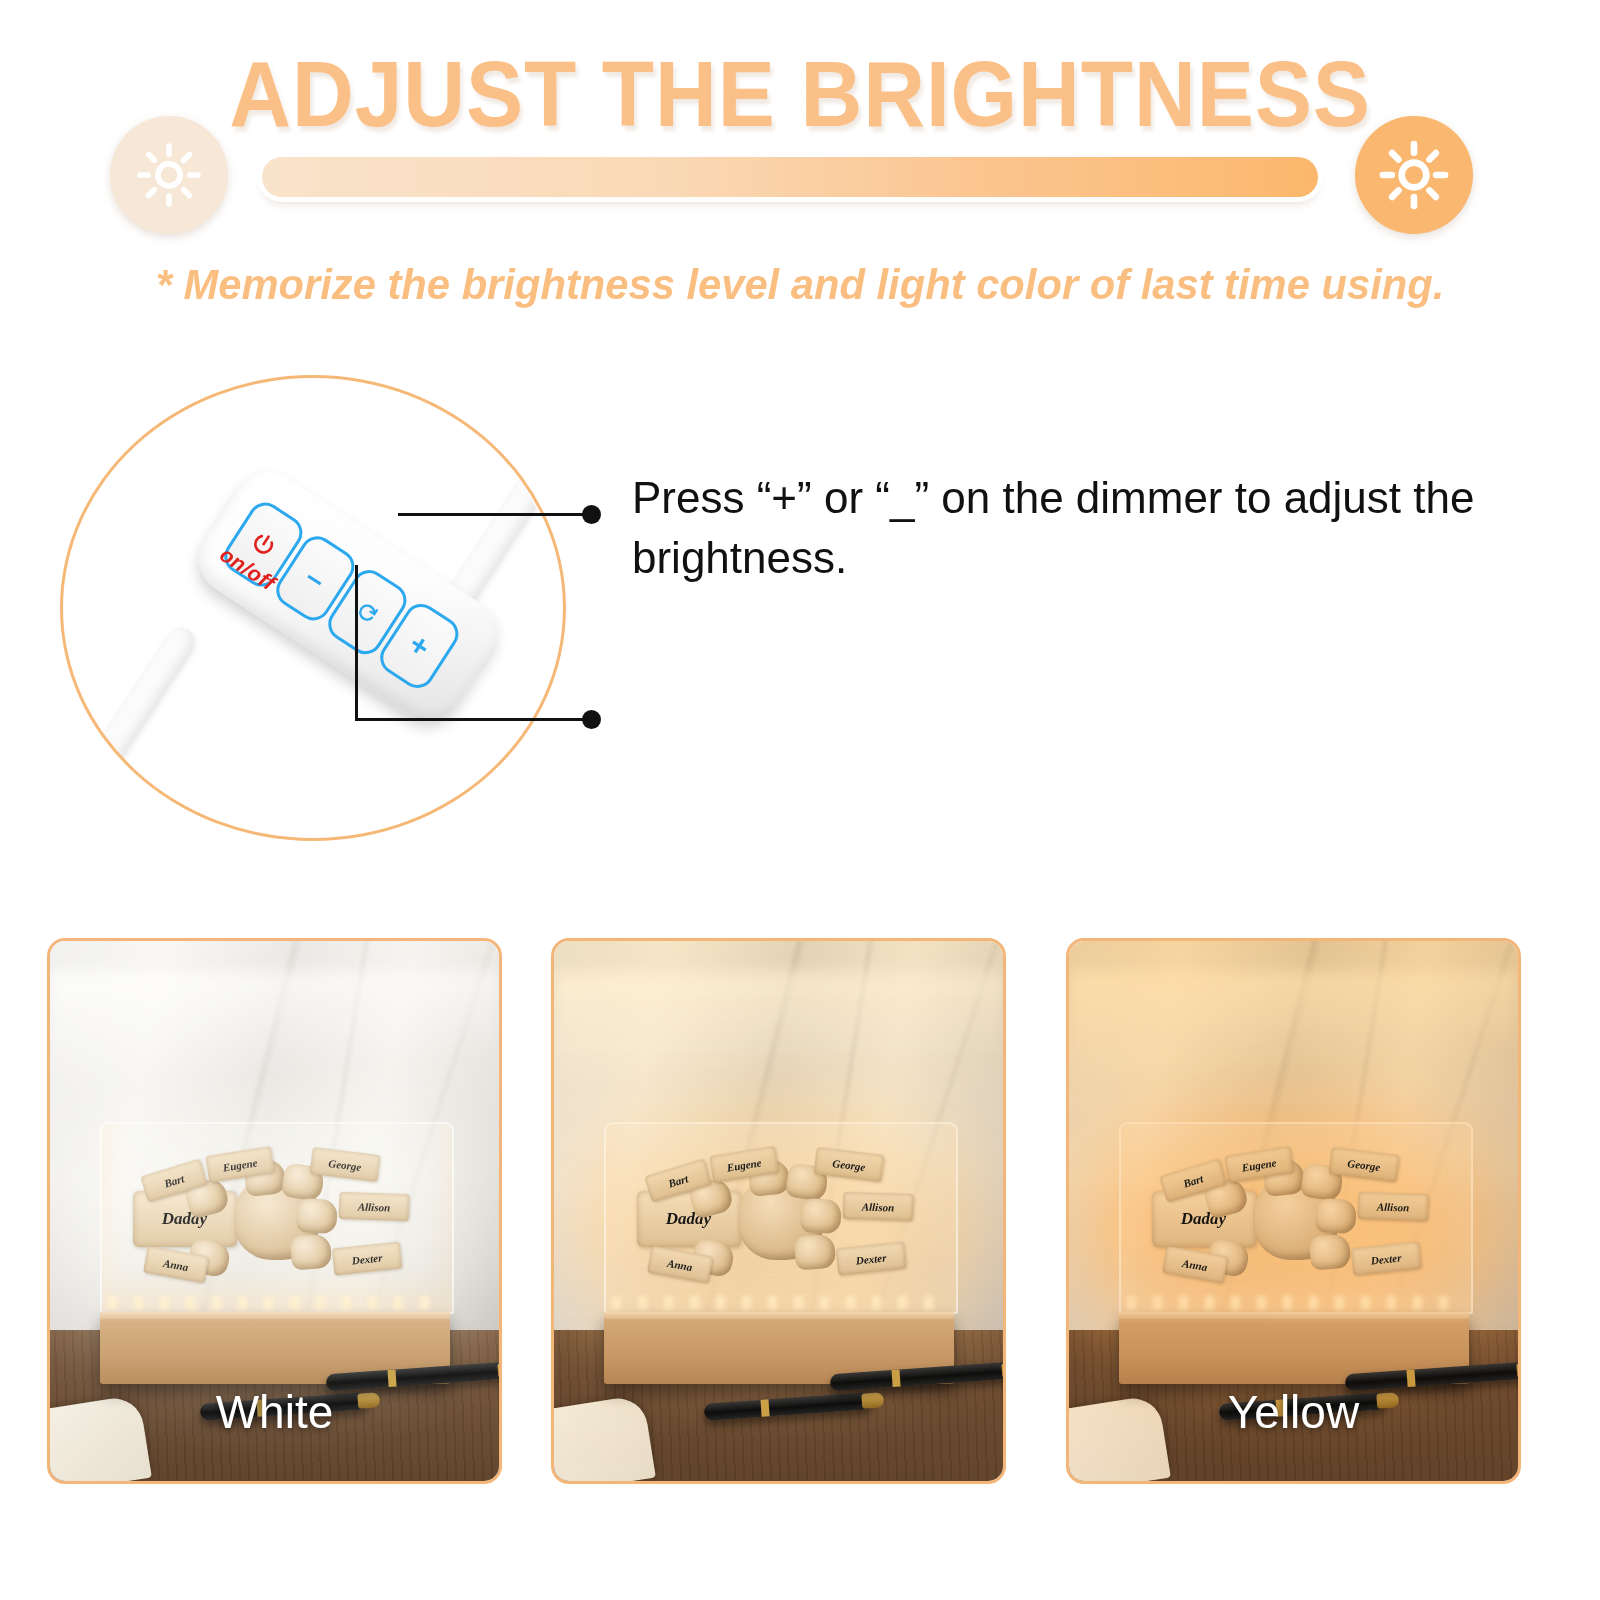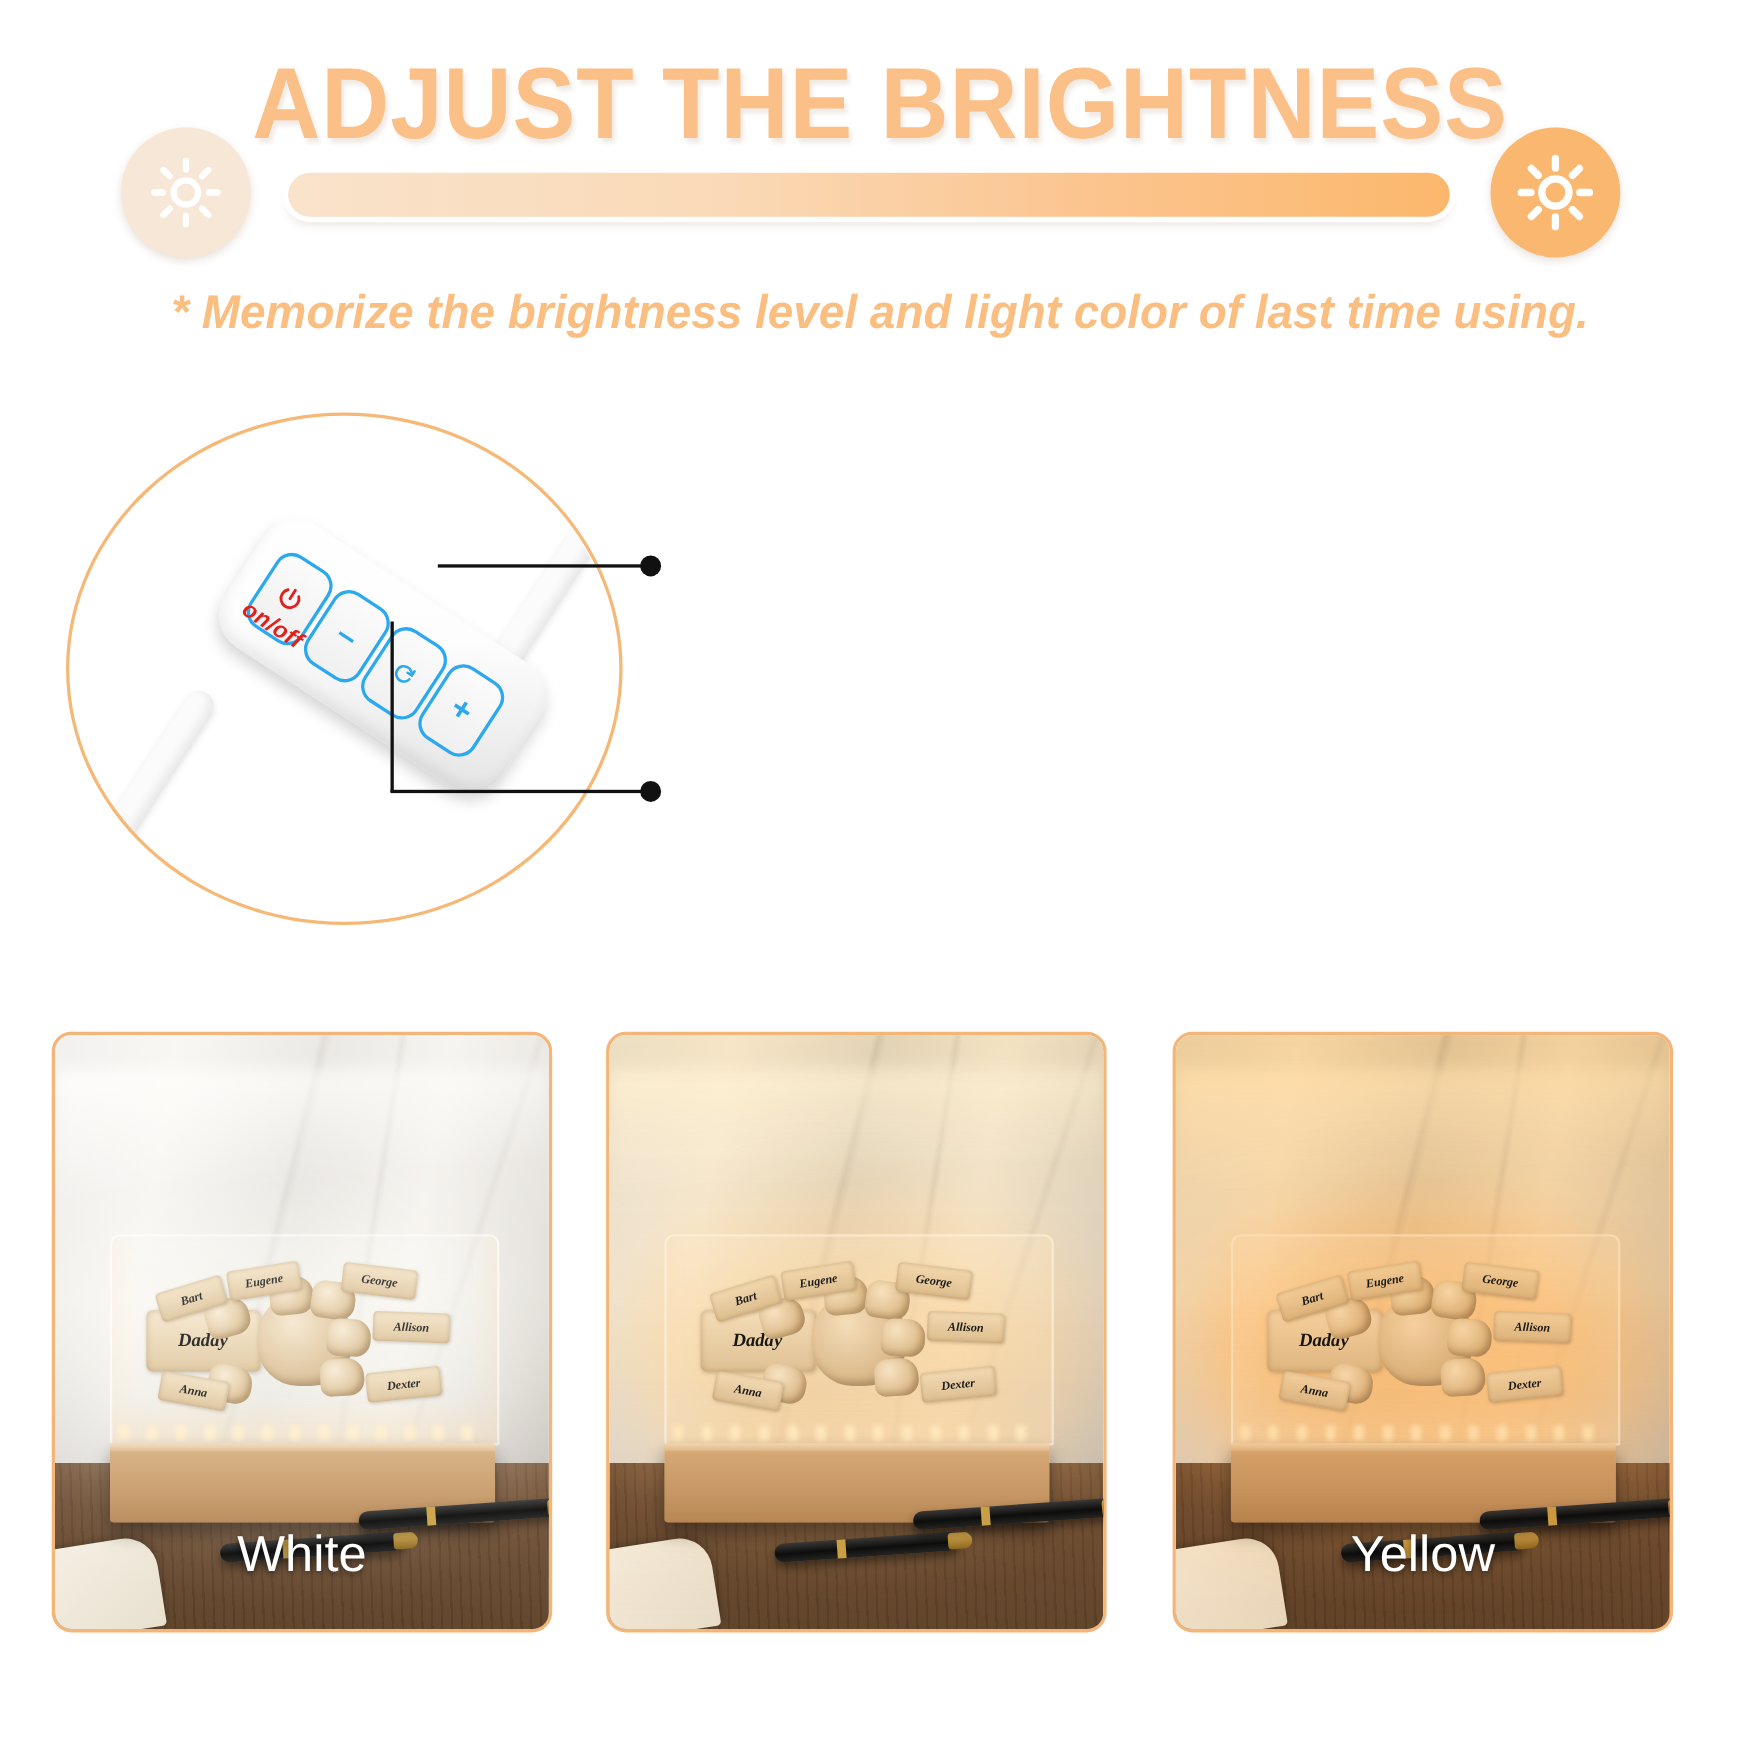--- a/index.html
+++ b/index.html
@@ -248,20 +248,21 @@
 
   <div id="device-circle"></div>
 
   <div class="leader-h" style="left:398px;top:163px;width:190px;"></div>
   <div class="leader-dot" style="left:582px;top:155px;"></div>
 
   <div class="leader-v" style="left:355px;top:215px;height:155px;"></div>
   <div class="leader-h" style="left:355px;top:368px;width:233px;"></div>
   <div class="leader-dot" style="left:582px;top:360px;"></div>
 
+  <div class="callout" id="callout-1">Press “+” or “_” on the dimmer to adjust the brightness.</div>
 </div>
 
 <div id="panels">
 
   <div class="panel" id="panel-white">
     <div class="scene">
       <div class="wall">
           <div class="wall-veins"></div>
         </div>
       <div class="desk">

